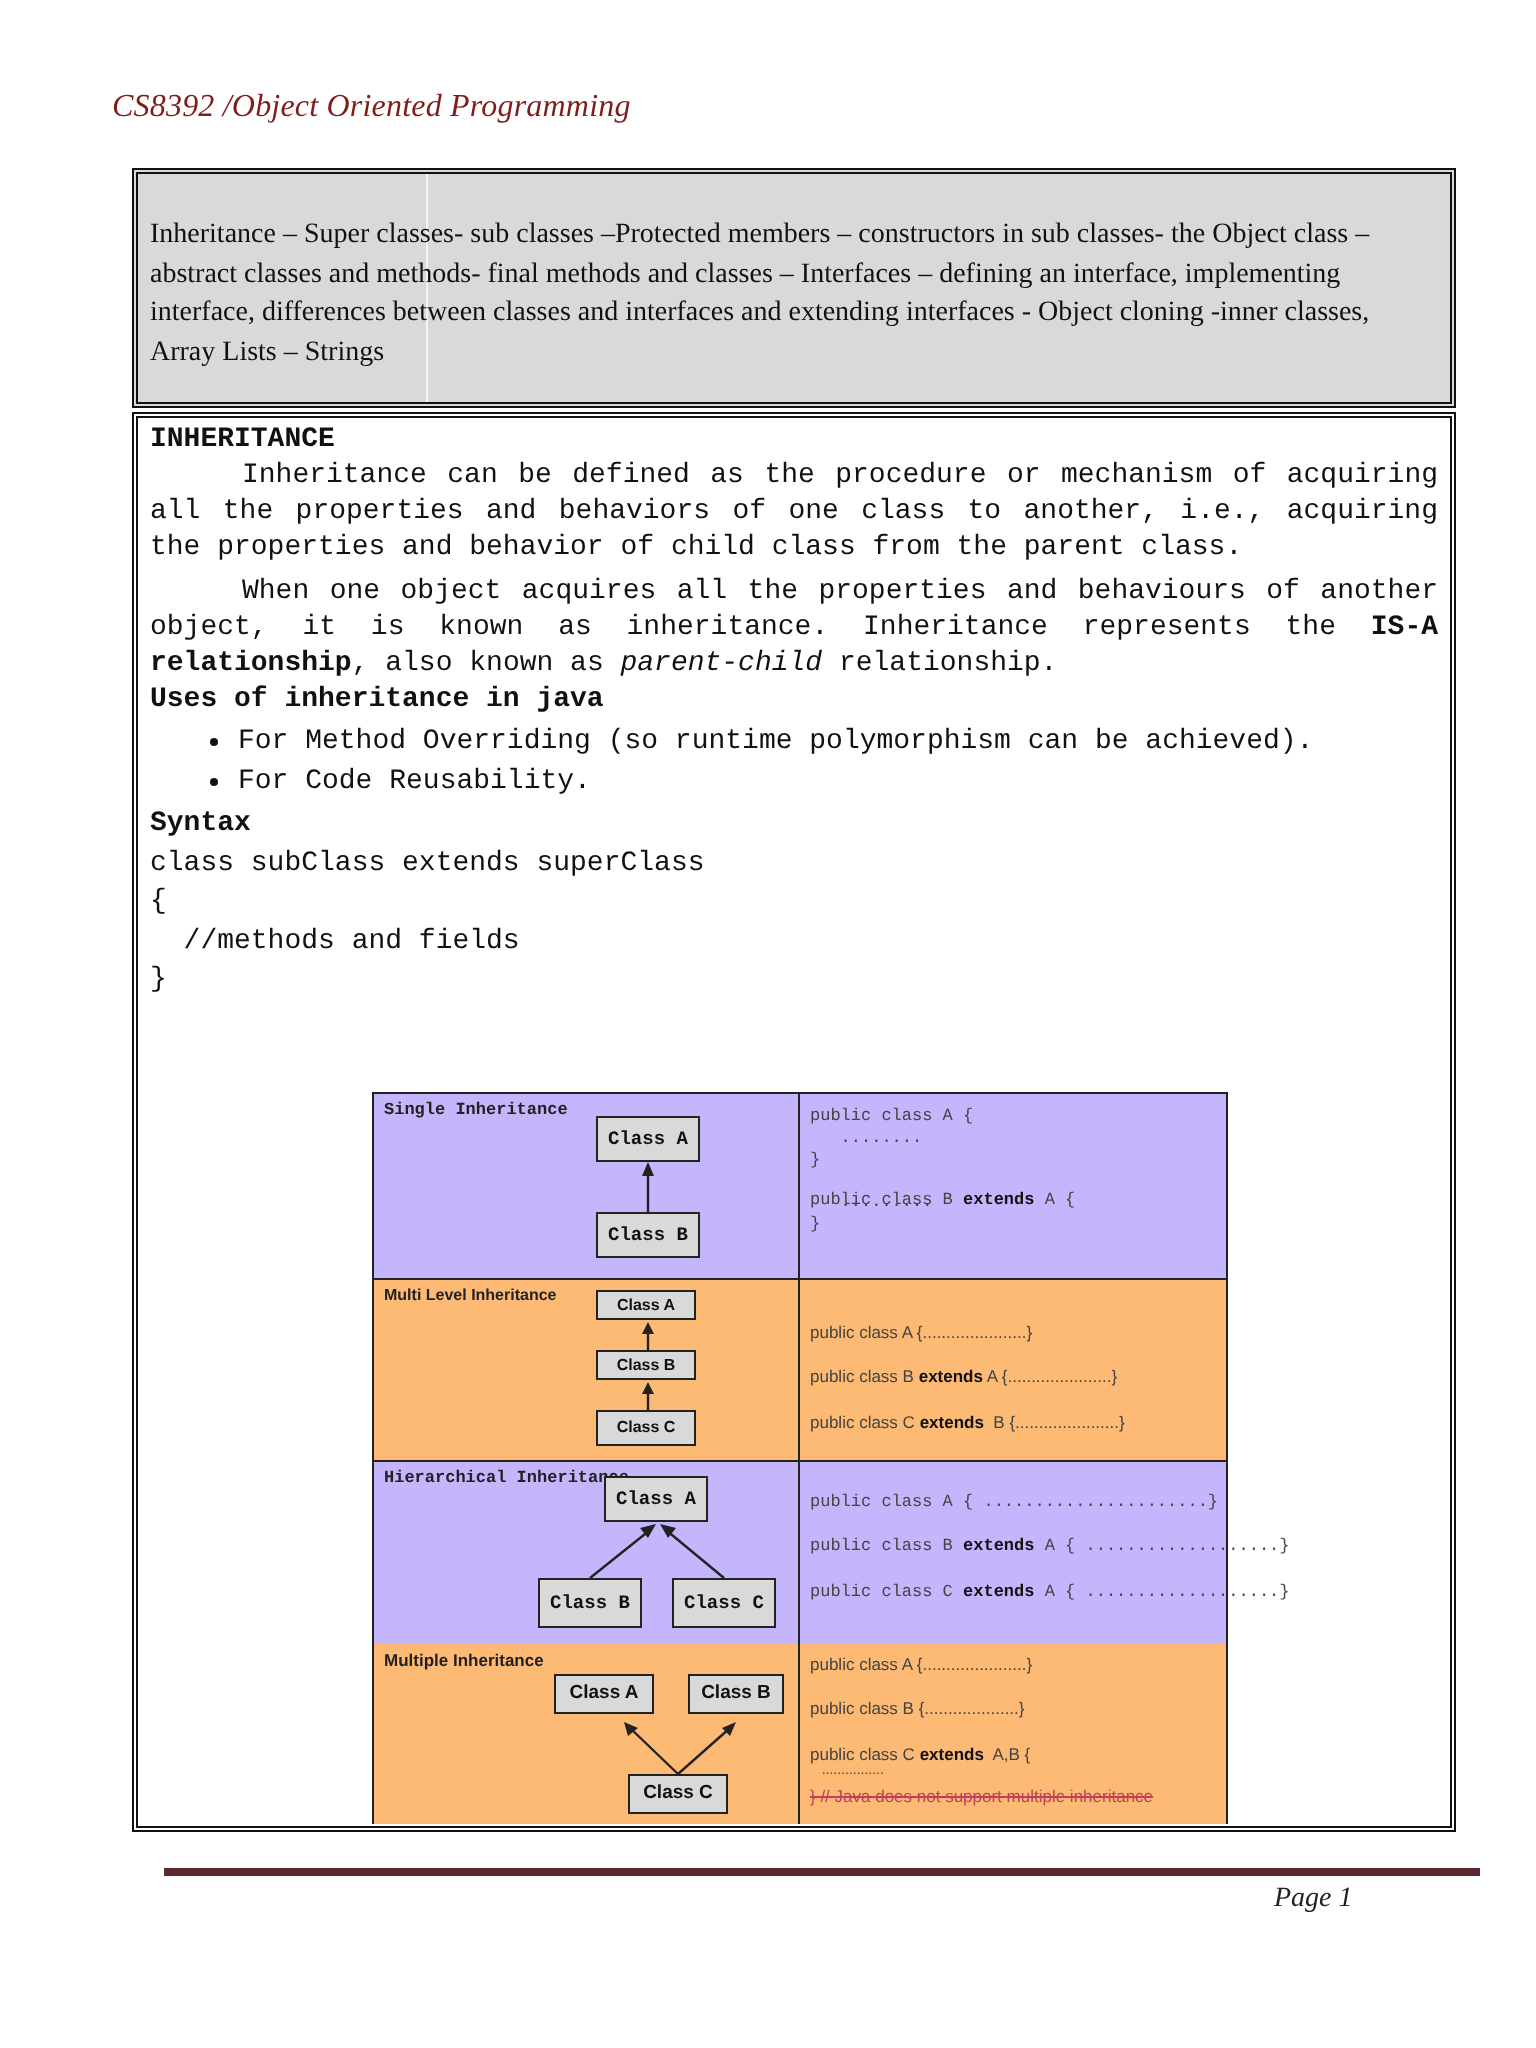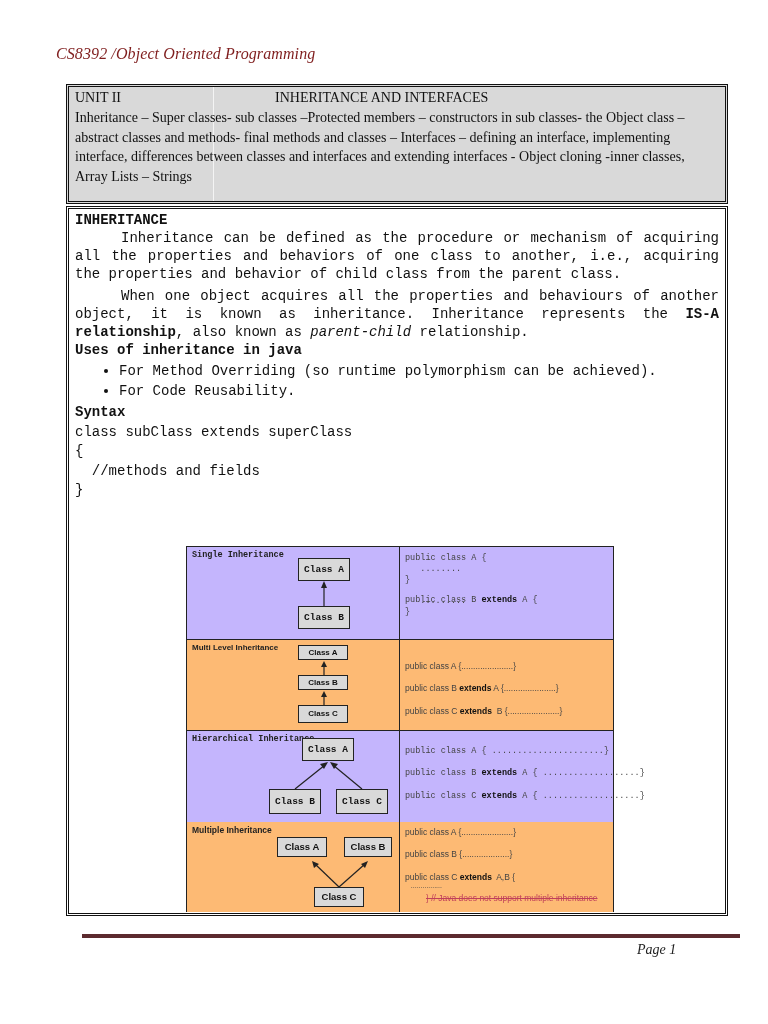--- a/index.html
+++ b/index.html
@@ -53,41 +53,37 @@
   .dleft { position: absolute; left: 0; top: 0; width: 213px; height: 100%; border-right: 1px solid #222; box-sizing: border-box; }
   .dright { position: absolute; left: 213px; top: 0; right: 0; height: 100%; }
   .dtitle { position: absolute; left: 5px; top: 3px; font-size: 8.5px; font-weight: bold; color: #222; }
   .cbox {
     position: absolute; border: 1px solid #222; background: #d9d9d9; box-sizing: border-box;
     font-size: 9.5px; font-weight: bold; text-align: center; color: #111;
   }
   .cbox.small { font-size: 8px; }
   .code { position: absolute; left: 5px; font-size: 8.5px; color: #444; white-space: nowrap; }
   .code b { color: #111; }
-  .code.red { color: #c0405a; text-decoration: line-through; text-decoration-color: #c0405a; margin-left: 21px; }
+  .code.red { color: #c0405a; text-decoration: line-through; text-decoration-color: #c0405a; }
   svg.arrows { position: absolute; left: 0; top: 0; overflow: visible; }
   .footer-line {
     position: absolute; left: 82px; top: 934px; width: 658px; height: 4px; background: #5c2a2e;
   }
   .page-number {
     position: absolute; left: 637px; top: 942px; font-family: "Liberation Serif", serif;
     font-style: italic; font-size: 14px; color: #222;
   }
 </style>
 </head>
 <body>
 
 <div class="course-header">CS8392 /Object Oriented Programming</div>
 
 <div class="unit-box">
   <div class="unit-divider"></div>
-  <div class="unit-head">
-    <span class="unit-label">UNIT II</span>
-    <span class="unit-title">INHERITANCE AND INTERFACES</span>
-  </div>
   <div class="unit-desc">Inheritance – Super classes- sub classes –Protected members – constructors in sub classes- the Object class – abstract classes and methods- final methods and classes – Interfaces – defining an interface, implementing interface, differences between classes and interfaces and extending interfaces - Object cloning -inner classes, Array Lists – Strings</div>
 </div>
 
 <div class="body-box">
   <div class="content">
     <div class="h-bold">INHERITANCE</div>
     <p class="para indent">Inheritance can be defined as the procedure or mechanism of acquiring all the properties and behaviors of one class to another, i.e., acquiring the properties and behavior of child class from the parent class.</p>
     <p class="para indent" style="margin-top:4px;"><span>When one object acquires all the properties and behaviours of another object, it is known as inheritance. Inheritance represents the </span><b>IS-A relationship</b><span>, also known as </span><i>parent-child</i><span> relationship.</span></p>
     <div class="h-bold">Uses of inheritance in java</div>
     <ul class="bullets">

